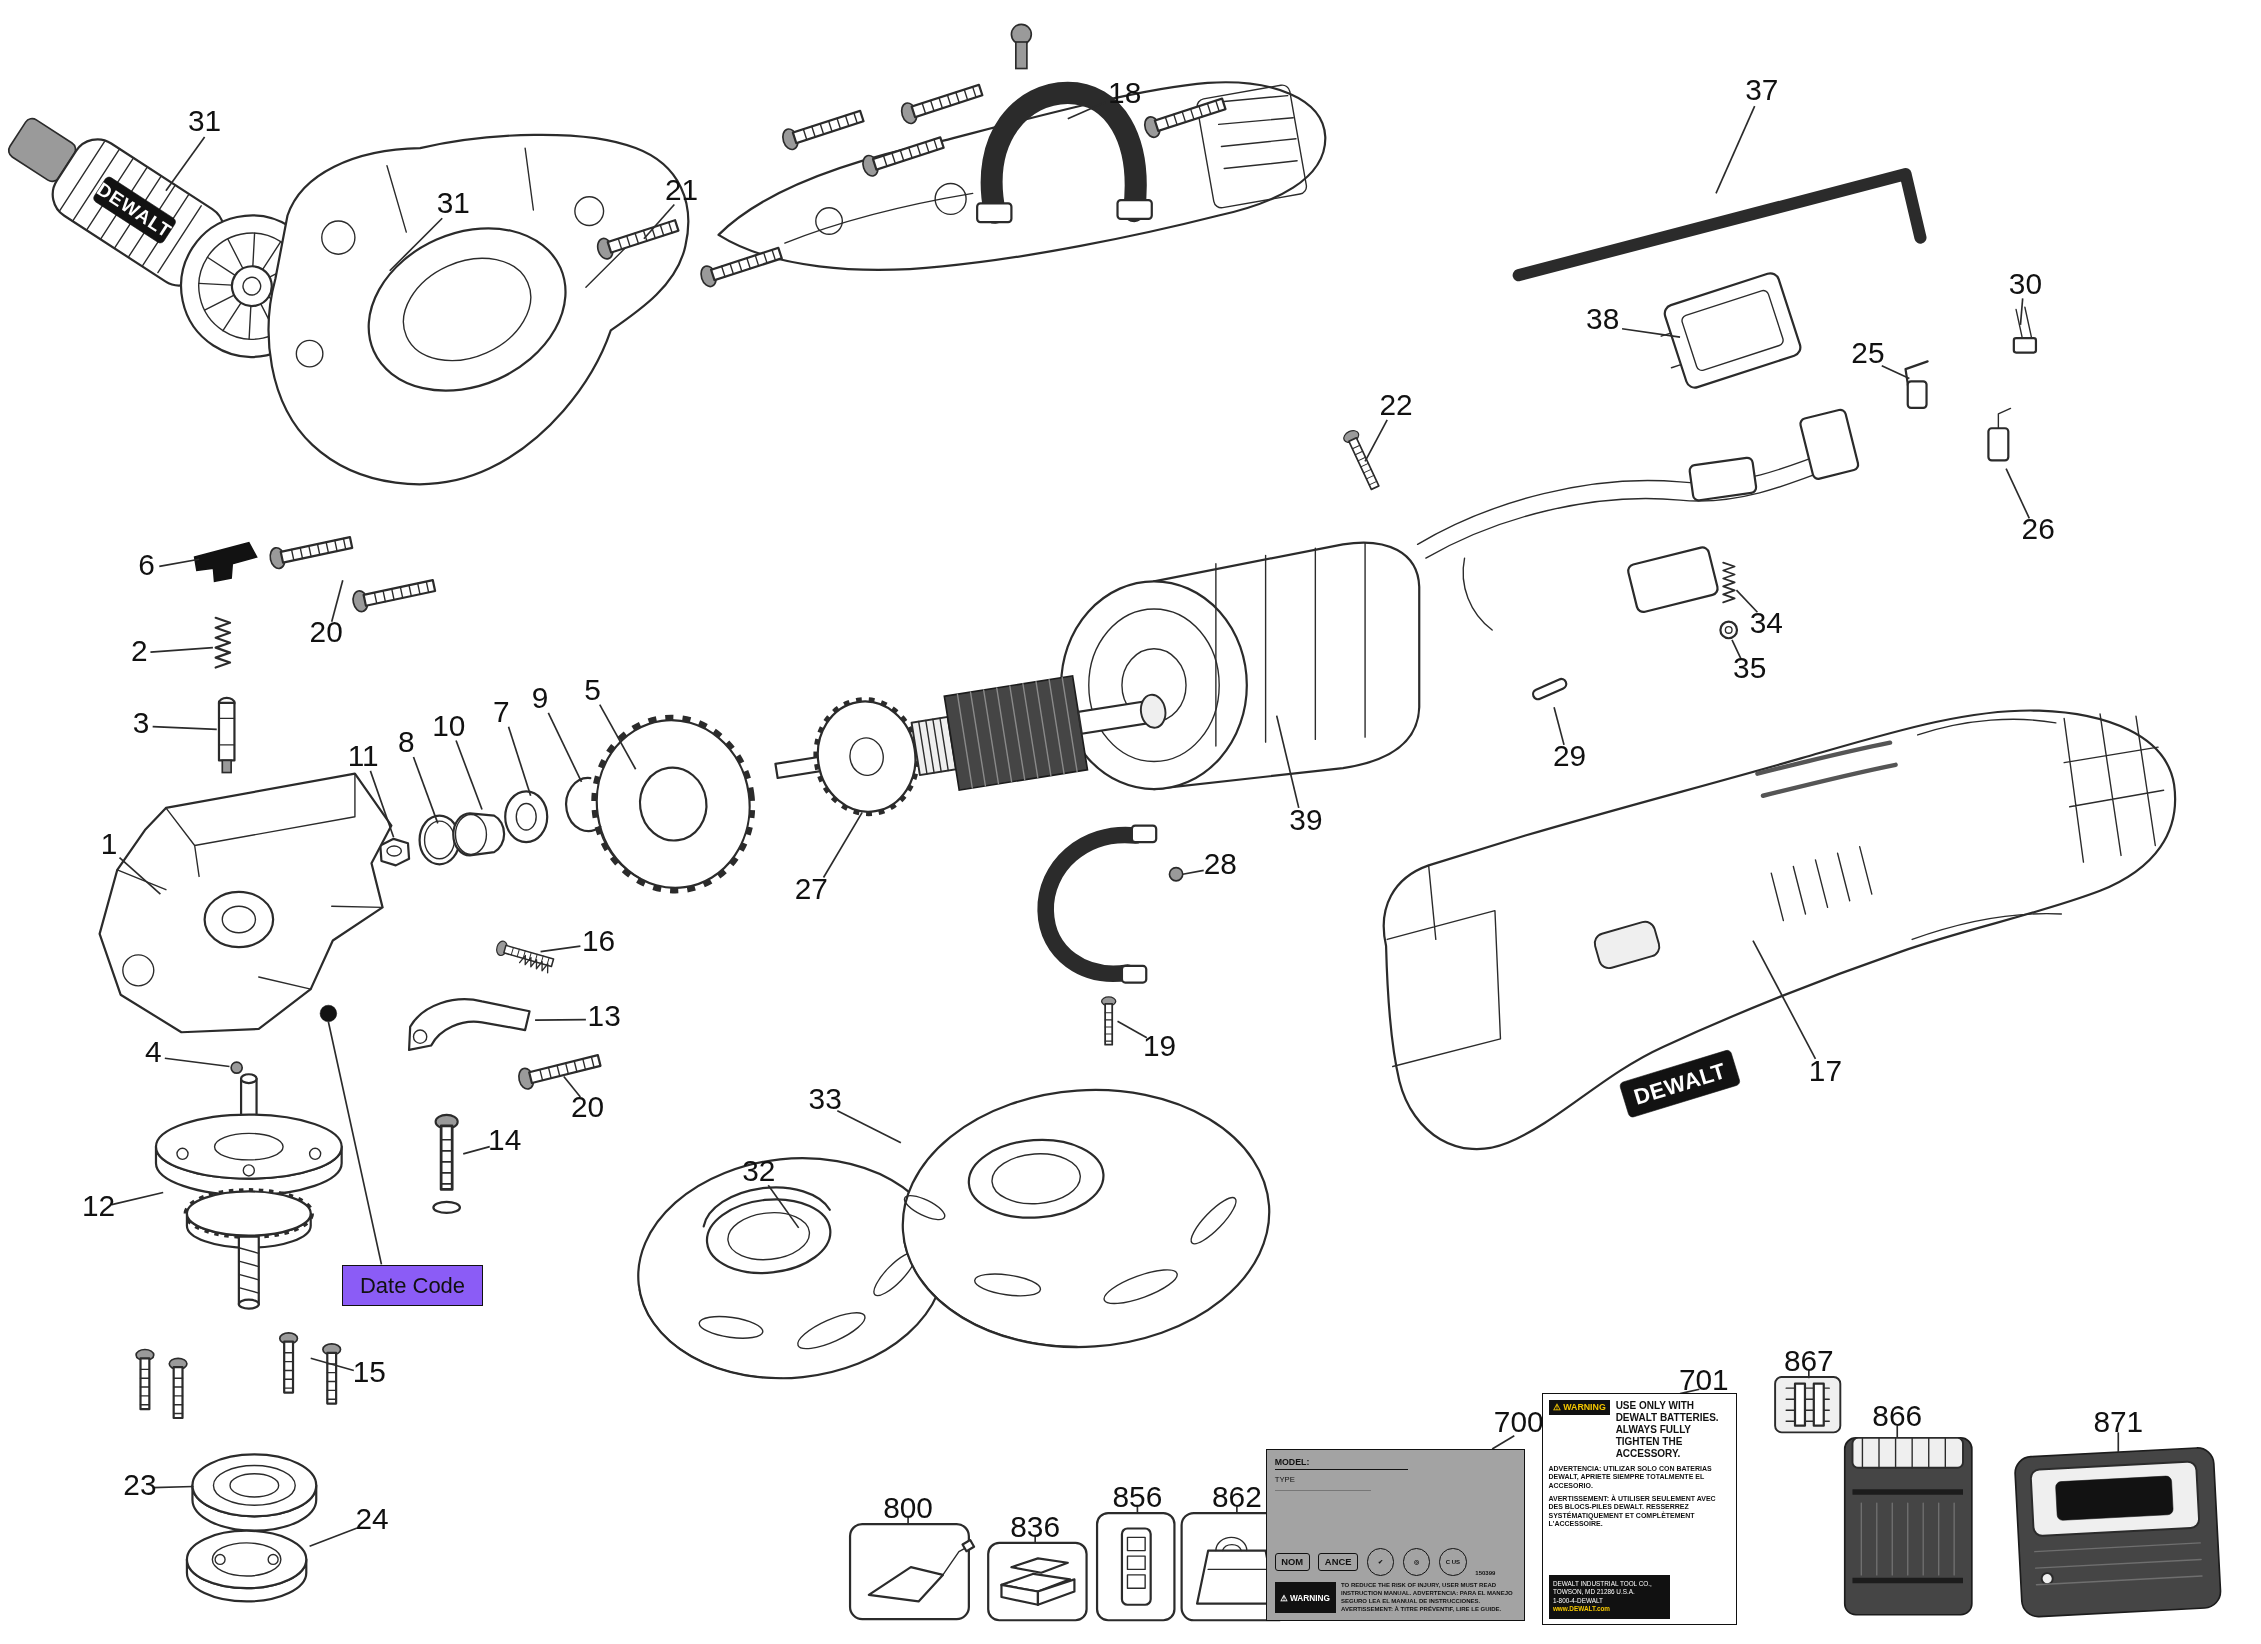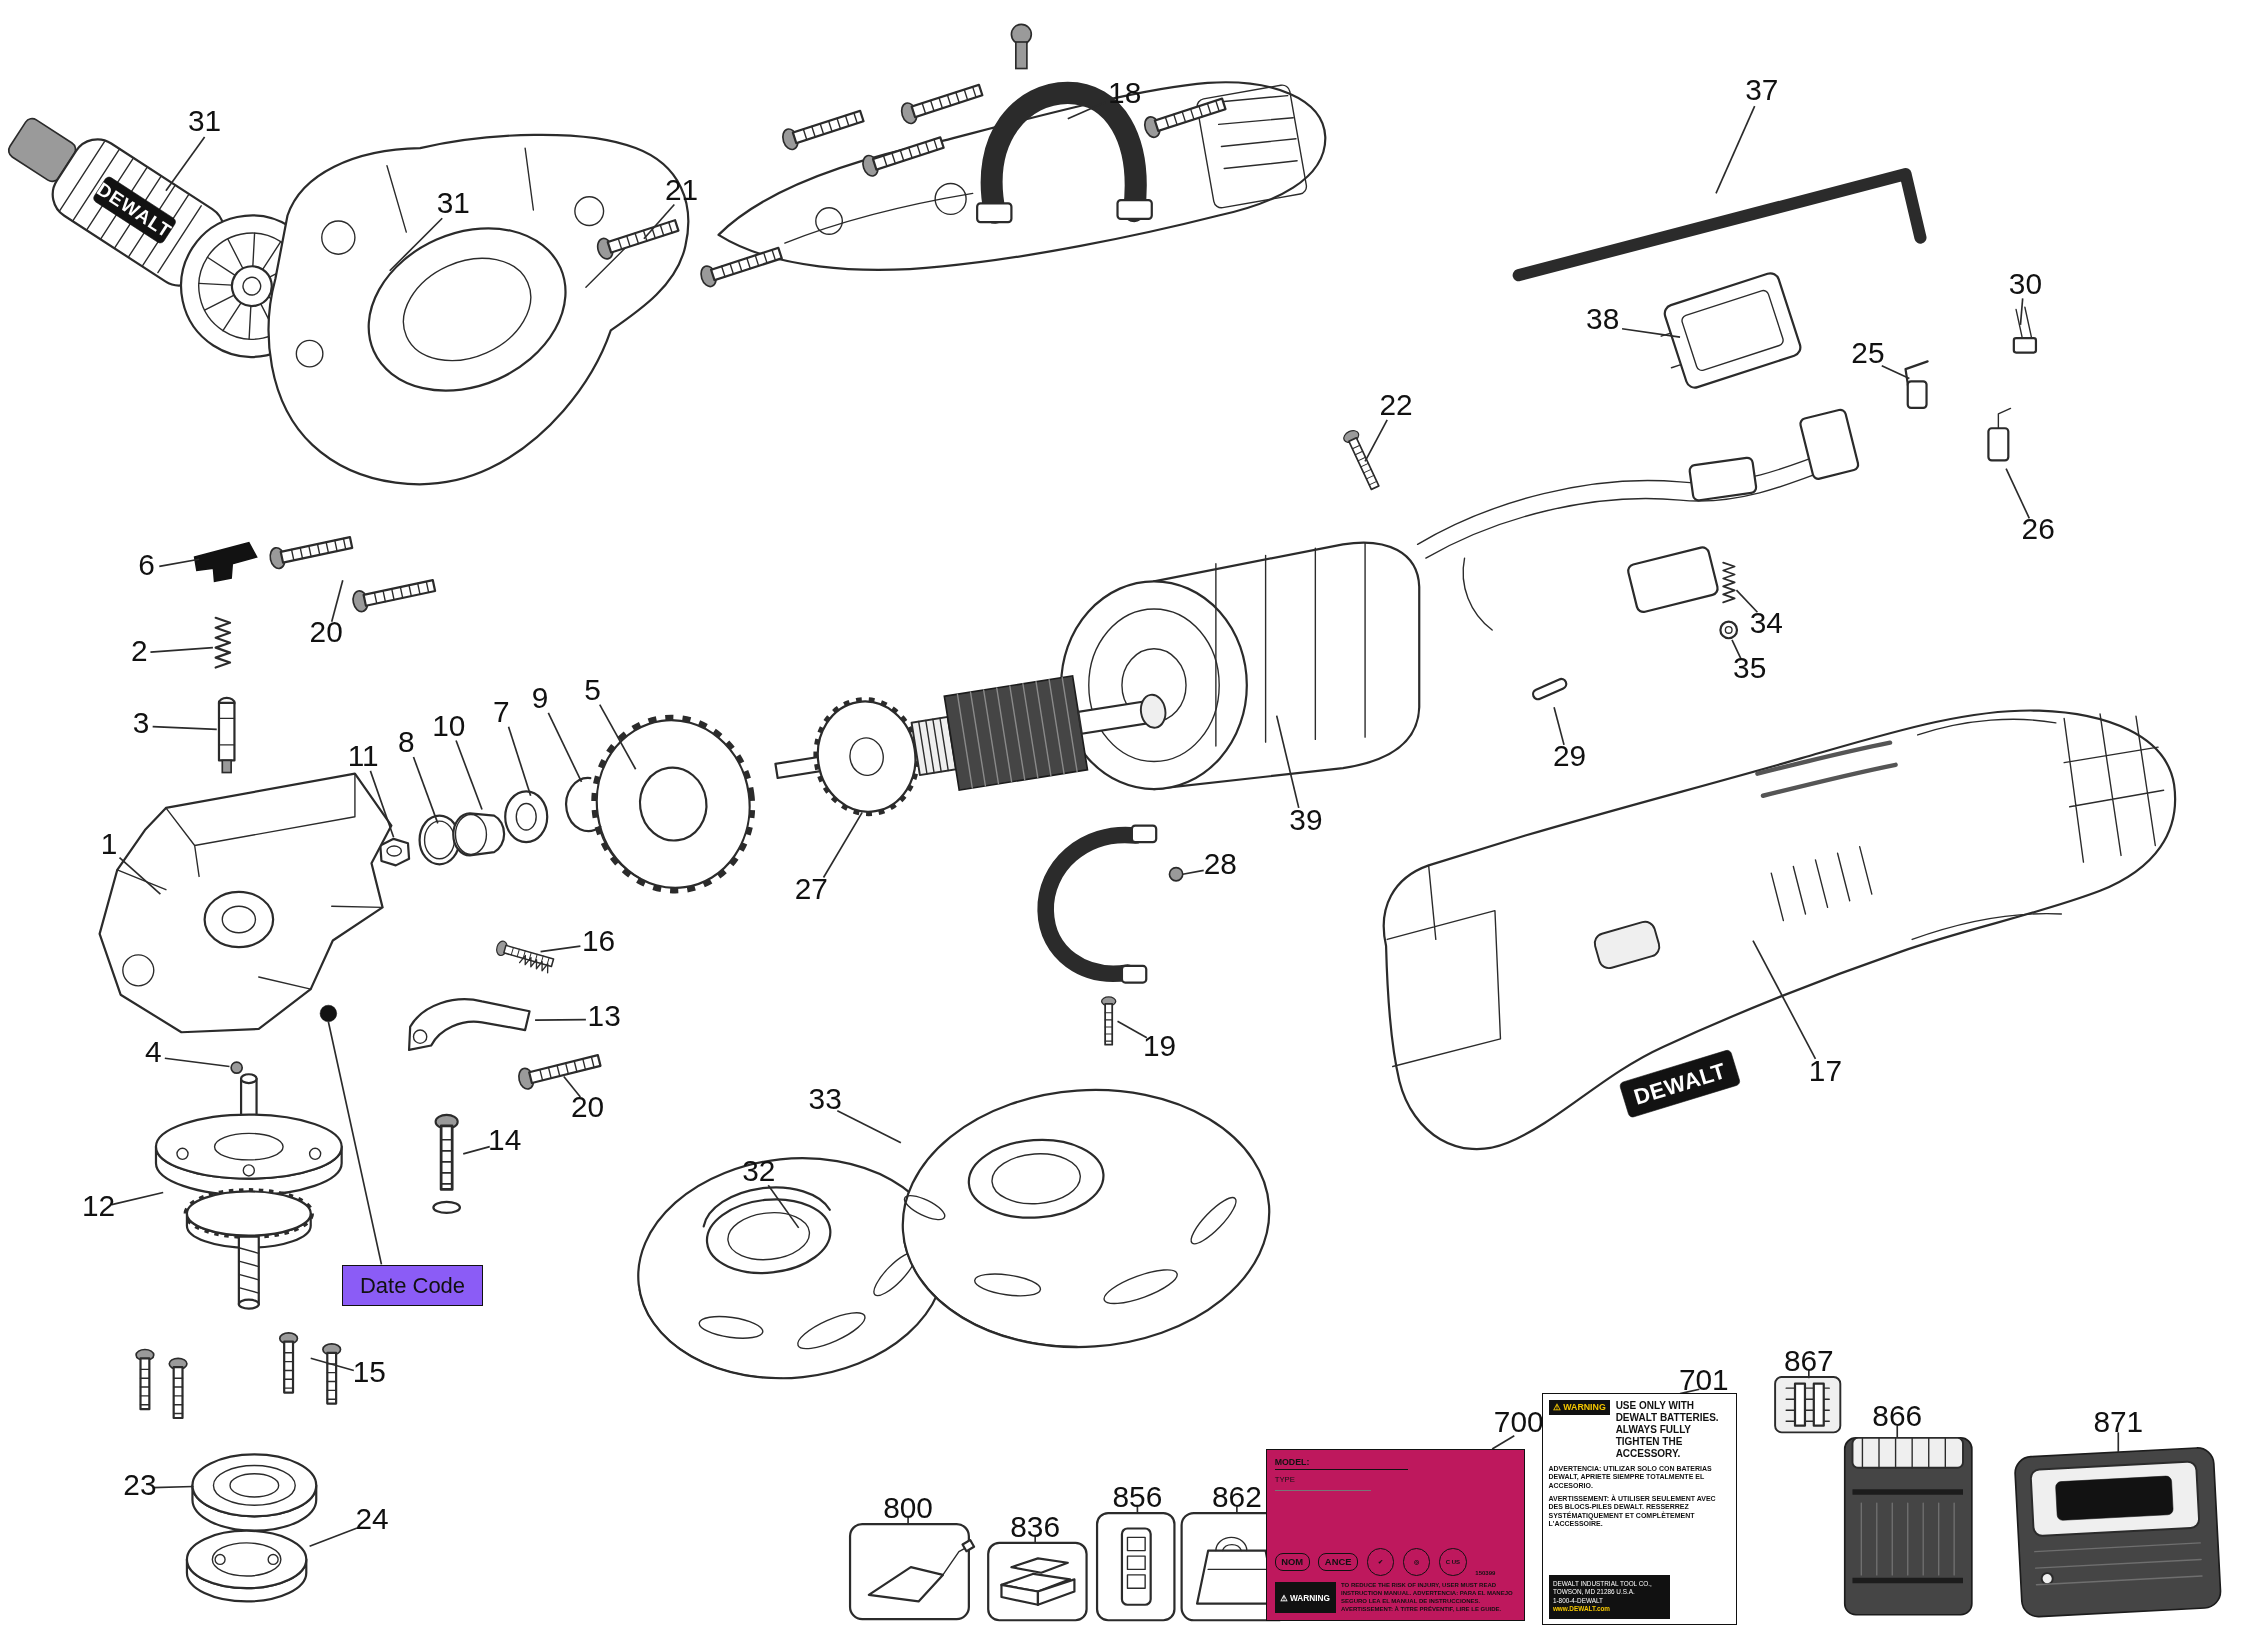--- a/index.html
+++ b/index.html
@@ -25,25 +25,25 @@
   .brandsmall{font:700 34px "Liberation Sans",sans-serif;fill:#fff;text-anchor:middle;letter-spacing:2px;}
   .brandbadge{font:700 40px "Liberation Sans",sans-serif;fill:#fff;text-anchor:middle;letter-spacing:1px;}
 
   
   .datecode{position:absolute;left:342px;top:1265px;width:139px;height:39px;
             border:1.7px solid #111;background:#8b5cf6;display:flex;align-items:center;
             justify-content:center;font-size:22px;}
 
   
   .l700{position:absolute;left:1266px;top:1449px;width:259px;height:172px;border:1.7px solid #111;
-        background:#be185d;box-sizing:border-box;padding:6.6px 7.7px;display:flex;flex-direction:column;}
+        background:#a3a3a3;box-sizing:border-box;padding:6.6px 7.7px;display:flex;flex-direction:column;}
   .l700 .row-model{font-weight:bold;font-size:8.8px;border-bottom:1.1px solid #111;padding-bottom:2.2px;width:55%;}
   .l700 .row-type{font-size:7.7px;margin-top:5.5px;border-bottom:0.8px solid #777;width:40%;padding-bottom:6px;}
   .l700 .certs{display:flex;gap:8.8px;align-items:center;margin-top:auto;margin-bottom:6.6px;}
-  .cert-chip{border:1.4px solid #111;border-radius:8px;padding:2.2px 5.5px;font-weight:bold;font-size:9.4px;}
+  .cert-chip{border:1.4px solid #111;border-radius:3px;padding:2.2px 5.5px;font-weight:bold;font-size:9.4px;}
   .cert-round{width:25.4px;height:25.4px;border:1.4px solid #111;border-radius:50%;display:flex;
               flex-direction:column;align-items:center;justify-content:center;font-size:6px;font-weight:bold;line-height:1;}
   .cert-num{font-size:6px;font-weight:bold;align-self:flex-end;}
   .l700 .warnrow{display:flex;gap:5.5px;align-items:stretch;}
   .l700 .warnchip{background:#111;color:#fff;font-weight:bold;font-size:8.3px;display:flex;
                   align-items:center;padding:0 5.5px;white-space:nowrap;}
   .l700 .warntext{font-size:6px;line-height:1.3;font-weight:bold;}
 
   
   .l701{position:absolute;left:1542px;top:1393px;width:195px;height:232px;border:1.7px solid #111;

